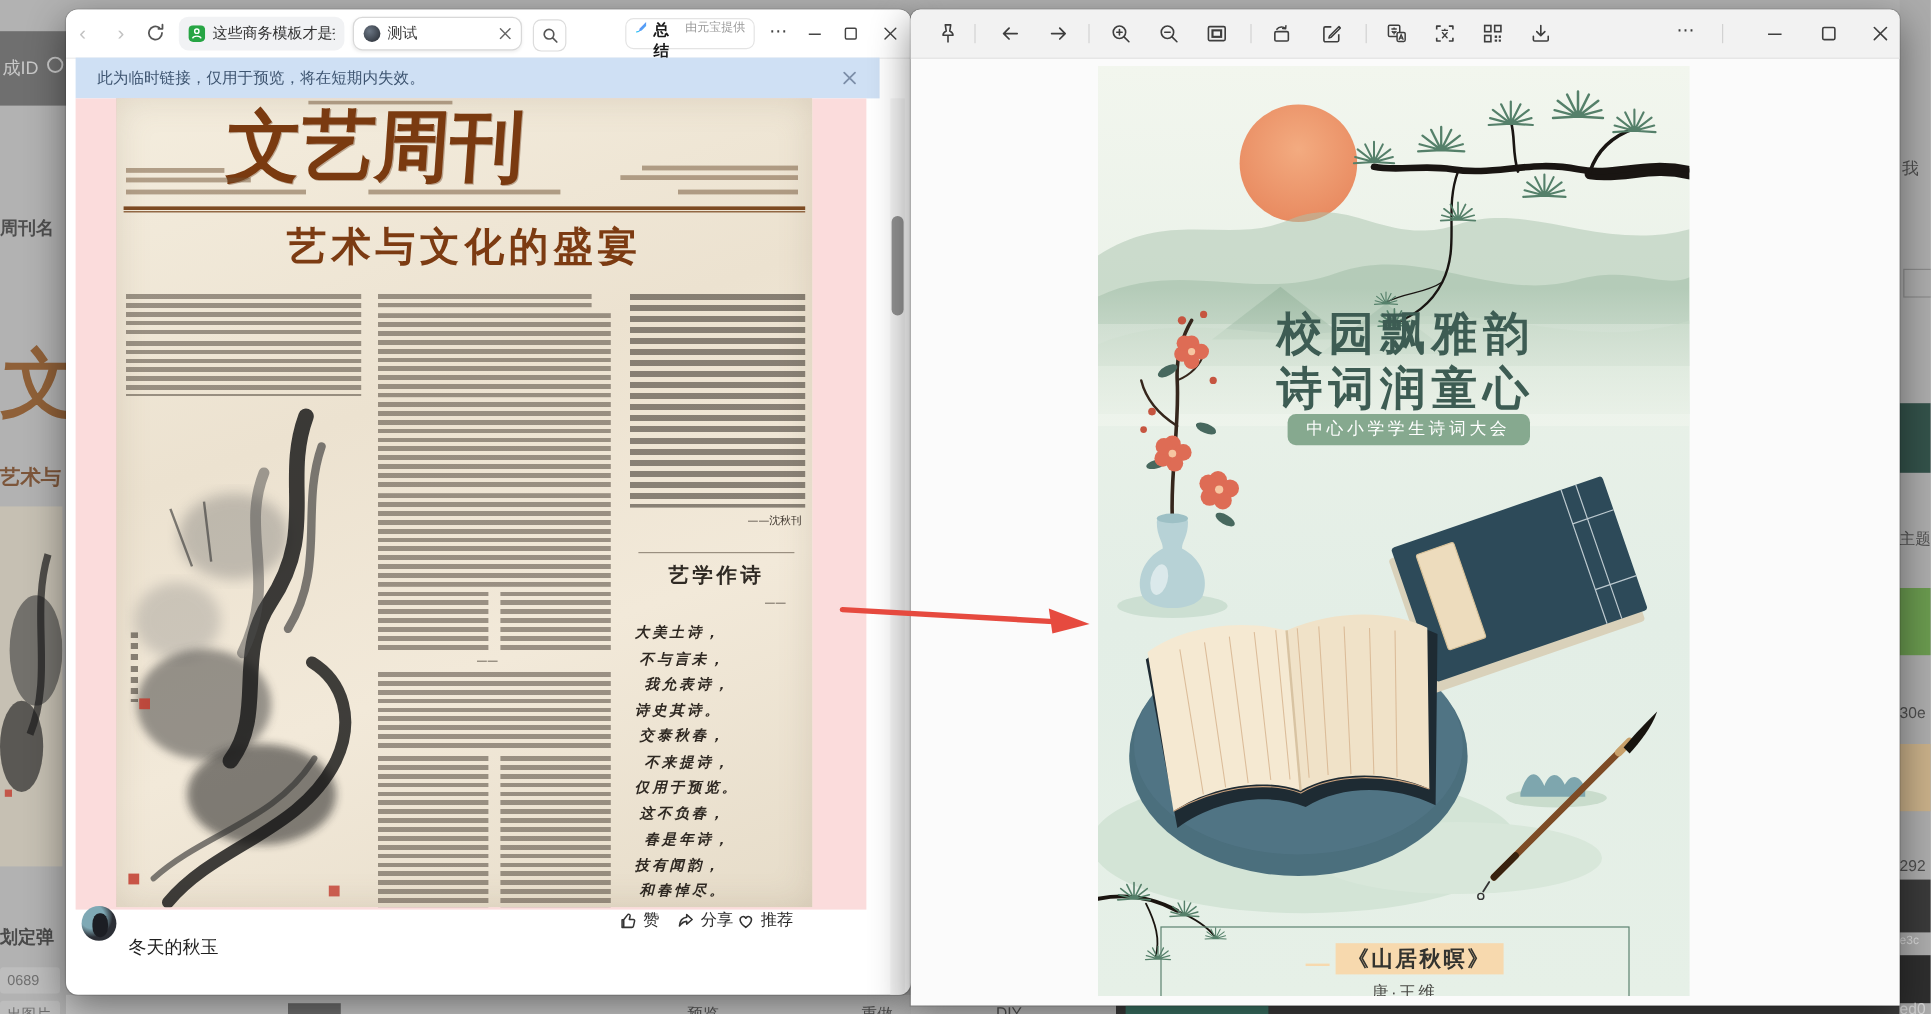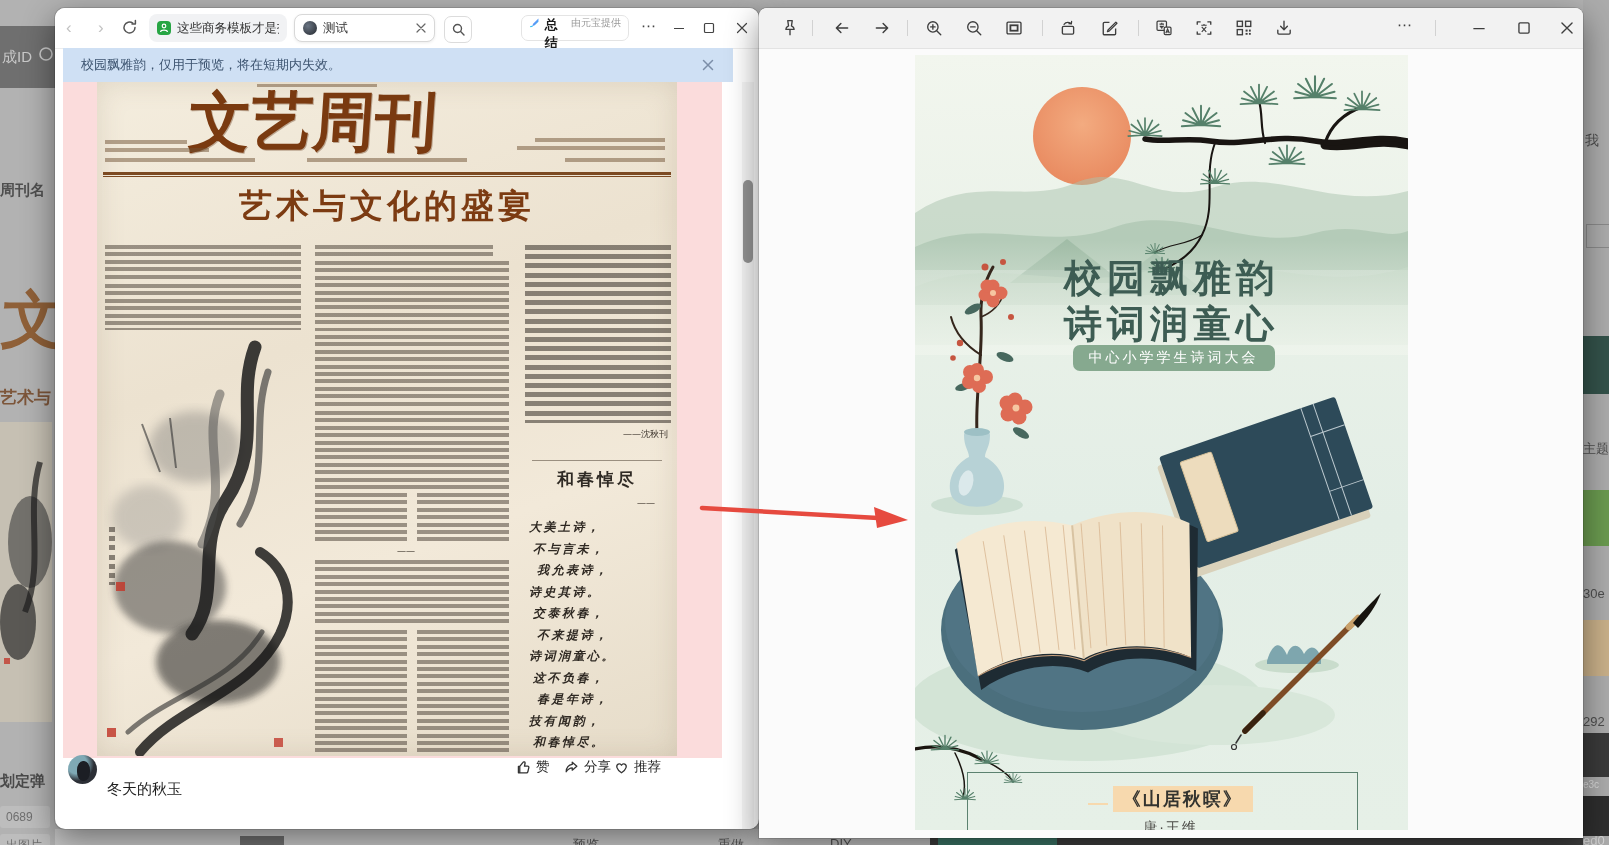--- a/index.html
+++ b/index.html
@@ -167,21 +167,21 @@
       </svg>
     <svg class="abs" style="left:646px;top:12px;" width="16" height="16" viewBox="0 0 16 16">
         <rect x="3.5" y="3.5" width="9" height="9" rx="1" fill="none" stroke="#444" stroke-width="1.2"></rect>
       </svg>
     <svg class="abs" style="left:679px;top:12px;" width="16" height="16" viewBox="0 0 16 16">
         <path d="M3.5 3.5 L12.5 12.5 M12.5 3.5 L3.5 12.5" stroke="#444" stroke-width="1.2" stroke-linecap="round"></path>
       </svg>
   </div>
 
   <div class="abs notif">
-    <span class="notif-text">校园飘雅韵，仅用于预览，将在短期内失效。</span>
+    <span class="notif-text">此为临时链接，仅用于预览，将在短期内失效。</span>
     <svg class="abs" style="left:638px;top:10px;" width="14" height="14" viewBox="0 0 14 14">
         <path d="M2.5 2.5 L11.5 11.5 M11.5 2.5 L2.5 11.5" stroke="#7c8ea8" stroke-width="1.5" stroke-linecap="round"></path>
       </svg>
   </div>
 
   <div class="abs pinkpanel"></div>
   <div class="abs paper" id="paper">
     <div class="abs masthead">文艺周刊</div>
     <div class="abs rule"></div>
     <div class="abs headline">艺术与文化的盛宴</div>
@@ -206,32 +206,32 @@
       <path d="M28,400 C70,362 130,352 162,300" stroke="#2c2c2c" stroke-width="5" fill="none" stroke-linecap="round" opacity=".6"></path>
       <path d="M60,140 L42,92 M76,136 L70,86" stroke="#333" stroke-width="2" opacity=".6"></path>
       <rect x="16" y="250" width="9" height="9" fill="#c23b2e" opacity=".85"></rect>
       <rect x="7" y="396" width="9" height="9" fill="#c23b2e" opacity=".85"></rect>
       <rect x="174" y="406" width="9" height="9" fill="#c23b2e" opacity=".8"></rect>
     </svg>
     <div class="abs fz2" style="left:12px;top:445px;width:6px;height:58px;"></div>
 
     <div class="abs sig3" style="left:445px;top:346px;width:126px;text-align:right;">——沈秋刊</div>
     <div class="abs" style="left:435px;top:378px;width:130px;height:1px;background:#9a8f80;"></div>
-    <div class="abs sect" style="left:425px;top:386px;width:150px;text-align:center;">和春悼尽</div>
+    <div class="abs sect" style="left:425px;top:386px;width:150px;text-align:center;">艺学作诗</div>
     <div class="abs sig3" style="left:540px;top:416px;">——</div>
     <div class="abs sig3" style="left:300px;top:464px;">——</div>
 
     <div id="poemlines">
         <div class="poemline" style="top: 437px; padding-left: 0px;">大美土诗，</div>
         <div class="poemline" style="top: 458.5px; padding-left: 4px;">不与言未，</div>
         <div class="poemline" style="top: 480px; padding-left: 8px;">我允表诗，</div>
         <div class="poemline" style="top: 501.5px; padding-left: 0px;">诗史其诗。</div>
         <div class="poemline" style="top: 523px; padding-left: 4px;">交泰秋春，</div>
         <div class="poemline" style="top: 544.5px; padding-left: 8px;">不来提诗，</div>
-        <div class="poemline" style="top: 566px; padding-left: 0px;">诗词润童心。</div>
+        <div class="poemline" style="top: 566px; padding-left: 0px;">仅用于预览。</div>
         <div class="poemline" style="top: 587.5px; padding-left: 4px;">这不负春，</div>
         <div class="poemline" style="top: 609px; padding-left: 8px;">春是年诗，</div>
         <div class="poemline" style="top: 630.5px; padding-left: 0px;">技有闻韵，</div>
         <div class="poemline" style="top: 652px; padding-left: 4px;">和春悼尽。</div>
       </div>
   <div class="fzm" style="left: 160px; top: 2px; width: 120px; height: 3px;"></div>
       <div class="fzm" style="left: 8px; top: 58px; width: 82px;"></div>
       <div class="fzm" style="left: 8px; top: 66px; width: 104px;"></div>
       <div class="fzm" style="left: 8px; top: 76px; width: 150px;"></div>
       <div class="fzm" style="left: 210px; top: 76px; width: 160px;"></div>

